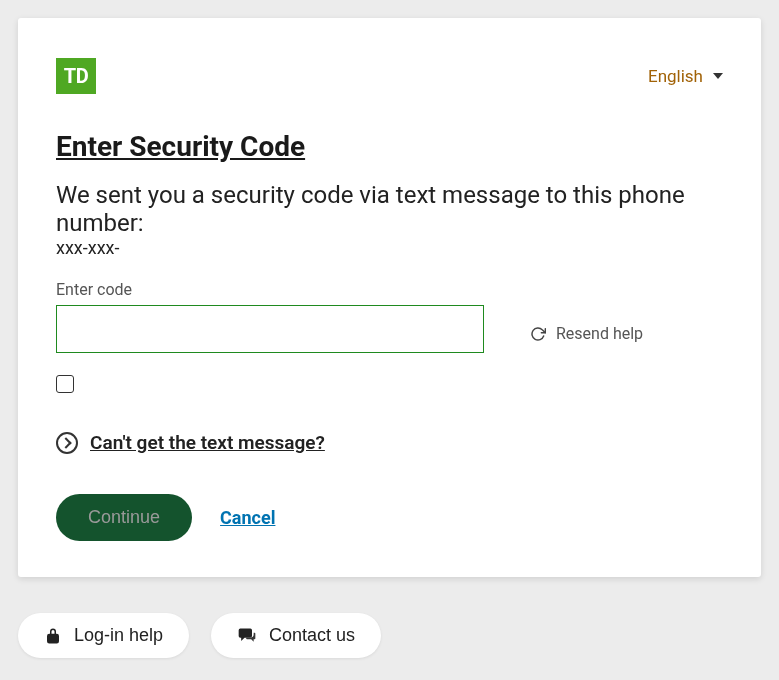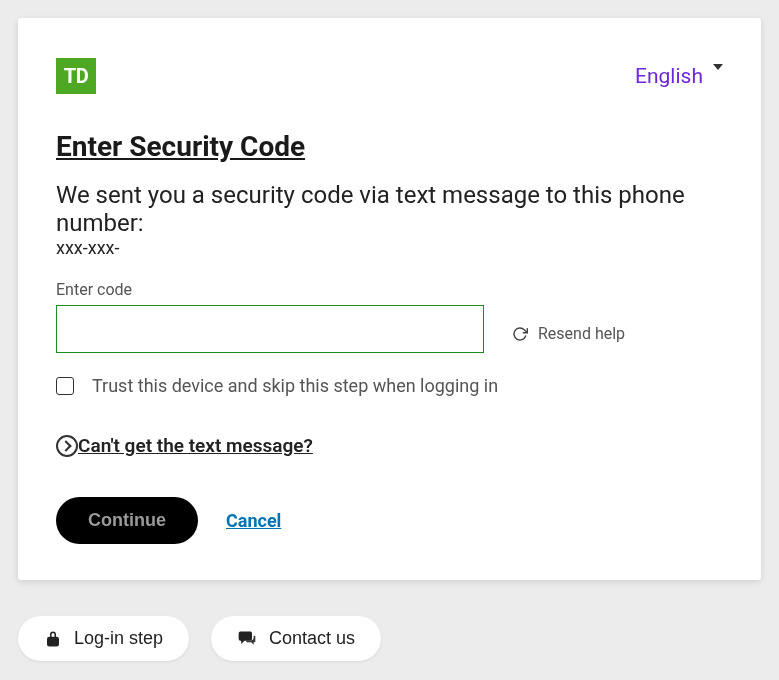--- a/index.html
+++ b/index.html
@@ -45,24 +45,24 @@
       letter-spacing: -0.5px;
     }
     .brand-text {
       font-weight: 800;
       font-size: 22px;
       color: #0a3a23;
       letter-spacing: -0.3px;
     }
     .lang-select {
       display: flex;
-      align-items: flex-start;
+      align-items: center;
       gap: 10px;
-      color: #6d28d9;
-      font-size: 21px;
+      color: #a16207;
+      font-size: 17px;
       cursor: pointer;
     }
     .caret-down {
       width: 0;
       height: 0;
       border-left: 5px solid transparent;
       border-right: 5px solid transparent;
       border-top: 6px solid #333;
     }
     .title {
@@ -78,21 +78,21 @@
       margin-bottom: 0;
     }
     .masked {
       font-size: 18px;
       color: #222;
       margin-bottom: 22px;
     }
     .code-row {
       display: flex;
       align-items: flex-end;
-      gap: 28px;
+      gap: 46px;
       margin-bottom: 14px;
     }
     .code-col {
       display: flex;
       flex-direction: column;
     }
     .code-label {
       font-size: 16px;
       color: #555;
       margin-bottom: 6px;
@@ -129,20 +129,21 @@
     .checkbox {
       width: 18px;
       height: 18px;
       border: 1.5px solid #333;
       border-radius: 3px;
       display: inline-block;
     }
     .help-link-row {
       display: flex;
       align-items: center;
+      gap: 12px;
       margin-bottom: 40px;
     }
     .circle-chevron {
       width: 22px;
       height: 22px;
       border: 2px solid #333;
       border-radius: 50%;
       display: flex;
       align-items: center;
       justify-content: center;
@@ -162,27 +163,27 @@
       text-decoration: underline;
       font-weight: 600;
       cursor: pointer;
     }
     .button-row {
       display: flex;
       align-items: center;
       gap: 28px;
     }
     .continue-btn {
-      background: #000000;
+      background: #14532d;
       color: #999;
       border: none;
       border-radius: 24px;
       padding: 13px 32px;
       font-size: 18px;
-      font-weight: 700;
+      font-weight: 400;
       cursor: not-allowed;
     }
     .cancel-link {
       color: #0073b1;
       font-size: 18px;
       text-decoration: underline;
       cursor: pointer;
       font-weight: bold;
     }
     .footer-row {
@@ -237,21 +238,20 @@
           <path d="M23 4v6h-6"></path>
           <path d="M20.49 15a9 9 0 1 1-2.12-9.36L23 10"></path>
         </svg>
       </span>
       <span>Resend help</span>
     </div>
   </div>
 
   <div class="trust-row">
     <span class="checkbox"></span>
-    <span>Trust this device and skip this step when logging in</span>
   </div>
 
   <div class="help-link-row">
     <span class="circle-chevron"></span>
     <span class="help-link">Can't get the text message?</span>
   </div>
 
   <div class="button-row">
     <button class="continue-btn" disabled="">Continue</button>
     <a class="cancel-link">Cancel</a>
@@ -259,21 +259,21 @@
 
 </div>
 
 <div class="footer-row">
   <button class="pill-btn">
     <span>
       <svg width="18" height="20" viewBox="0 0 24 24" fill="#222">
         <path d="M12 2a4 4 0 0 0-4 4v3H7a3 3 0 0 0-3 3v7a3 3 0 0 0 3 3h10a3 3 0 0 0 3-3v-7a3 3 0 0 0-3-3h-1V6a4 4 0 0 0-4-4zm-2 4a2 2 0 1 1 4 0v3h-4V6z"></path>
       </svg>
     </span>
-    <span>Log-in step</span>
+    <span>Log-in help</span>
   </button>
   <button class="pill-btn">
     <span>
       <svg width="20" height="20" viewBox="0 0 24 24" fill="#222">
         <path d="M4 3h12a2 2 0 0 1 2 2v7a2 2 0 0 1-2 2H9l-4 4v-4H4a2 2 0 0 1-2-2V5a2 2 0 0 1 2-2z"></path>
         <path d="M20 8h1a1 1 0 0 1 1 1v6a1 1 0 0 1-1 1h-1v3l-3-3h-5a1 1 0 0 1-1-1v-1h5a4 4 0 0 0 4-4V8z" fill="#222" opacity="0.9"></path>
       </svg>
     </span>
     <span>Contact us</span>
   </button>

